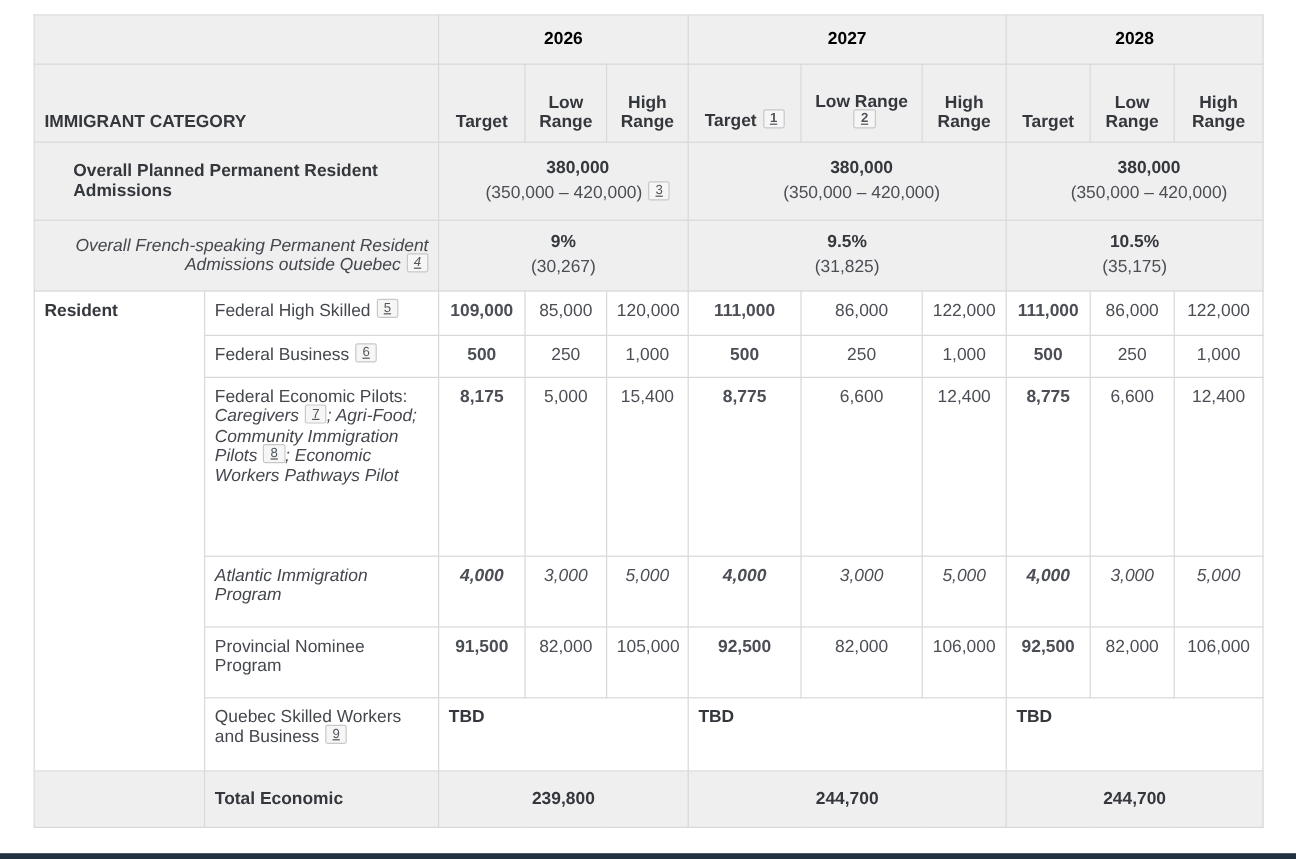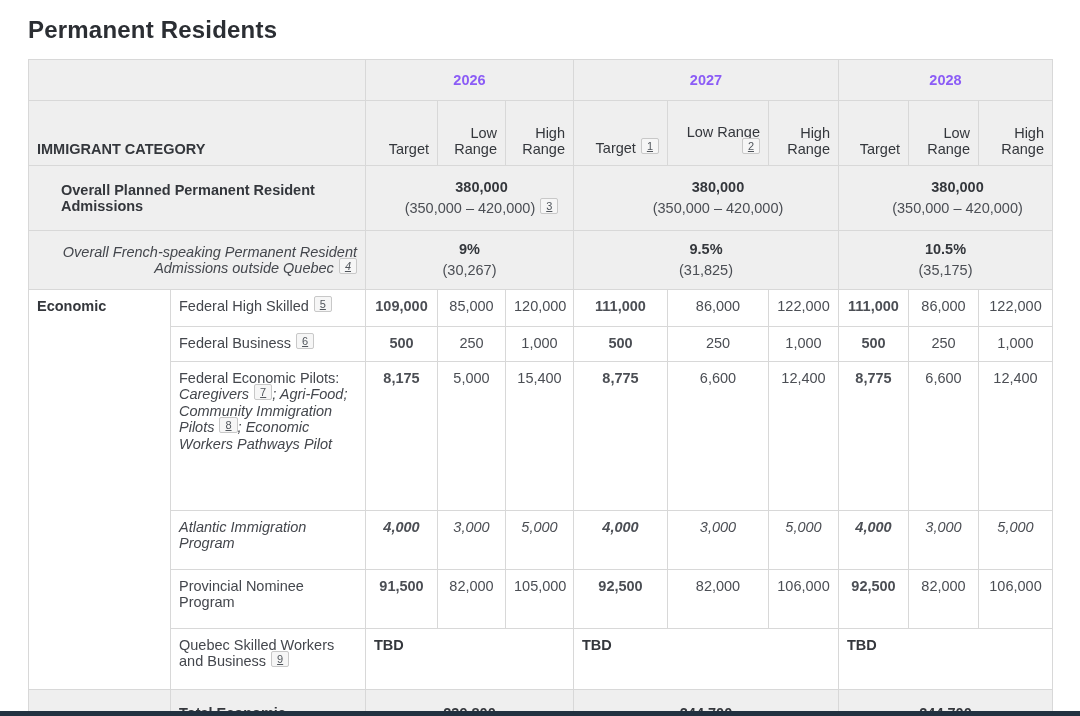--- a/index.html
+++ b/index.html
@@ -30,27 +30,27 @@
   }
   .pr-table th, .pr-table td {
     border: 1px solid #d8d8d8;
     padding: 8px 8px;
     background: #ffffff;
   }
   .gray { background: #efefef !important; }
   .year-head {
     text-align: center;
     font-weight: 700;
-    color: #8b5cf6;
+    color: #000000;
     height: 24px;
     vertical-align: middle;
   }
   .sub-head {
-    text-align: right;
-    font-weight: 400;
+    text-align: center;
+    font-weight: 700;
     color: #34373c;
     vertical-align: bottom;
     height: 48px;
     padding-bottom: 10px;
   }
   .cat-head {
     text-align: left;
     font-weight: 700;
     color: #34373c;
     vertical-align: bottom;
@@ -115,21 +115,20 @@
   tr.r-fep td { height: 132px; }
   tr.r-atl td { height: 42px; font-style: italic; }
   tr.r-pnp td { height: 42px; }
   tr.r-qc td { height: 44px; margin-top: 41px; }
   tr.r-total td { height: 30px; }
 </style>
 </head>
 <body>
 
 <div class="page">
-  <h1 class="title">Permanent Residents</h1>
 
   <table class="pr-table">
     <colgroup>
       <col style="width:142px">
         <col style="width:195px">
       <col style="width:72px">
         <col style="width:68px">
         <col style="width:68px">
       <col style="width:94px">
         <col style="width:101px">
@@ -186,21 +185,21 @@
         <div class="main">9.5%</div>
         <div class="range">(31,825)</div>
       </td>
       <td class="gray stack" colspan="3">
         <div class="main">10.5%</div>
         <div class="range">(35,175)</div>
       </td>
     </tr>
 
     <tr class="r-fhs">
-      <td class="group-cell" rowspan="6">Economic</td>
+      <td class="group-cell" rowspan="6">Resident</td>
       <td class="label-cell"><span>Federal High Skilled</span><a class="fn">5</a></td>
       <td class="num bold">109,000</td>
       <td class="num">85,000</td>
       <td class="num">120,000</td>
       <td class="num bold">111,000</td>
       <td class="num">86,000</td>
       <td class="num">122,000</td>
       <td class="num bold">111,000</td>
       <td class="num">86,000</td>
       <td class="num">122,000</td>

